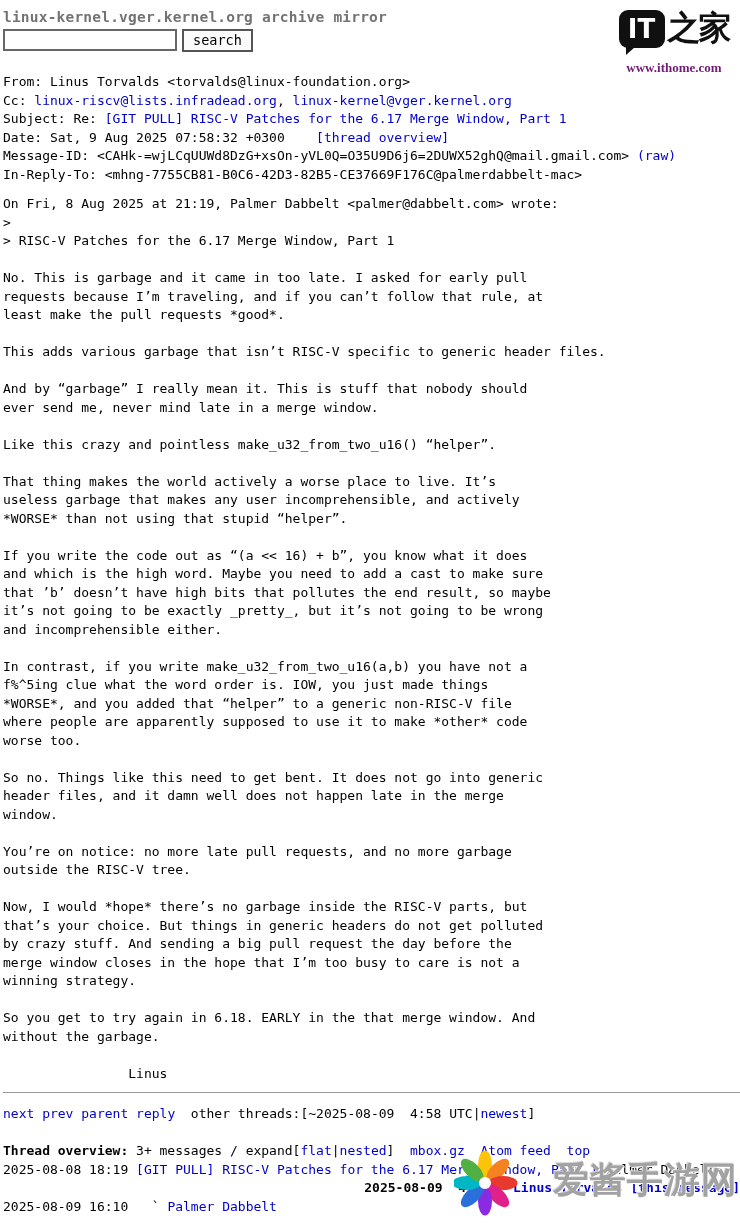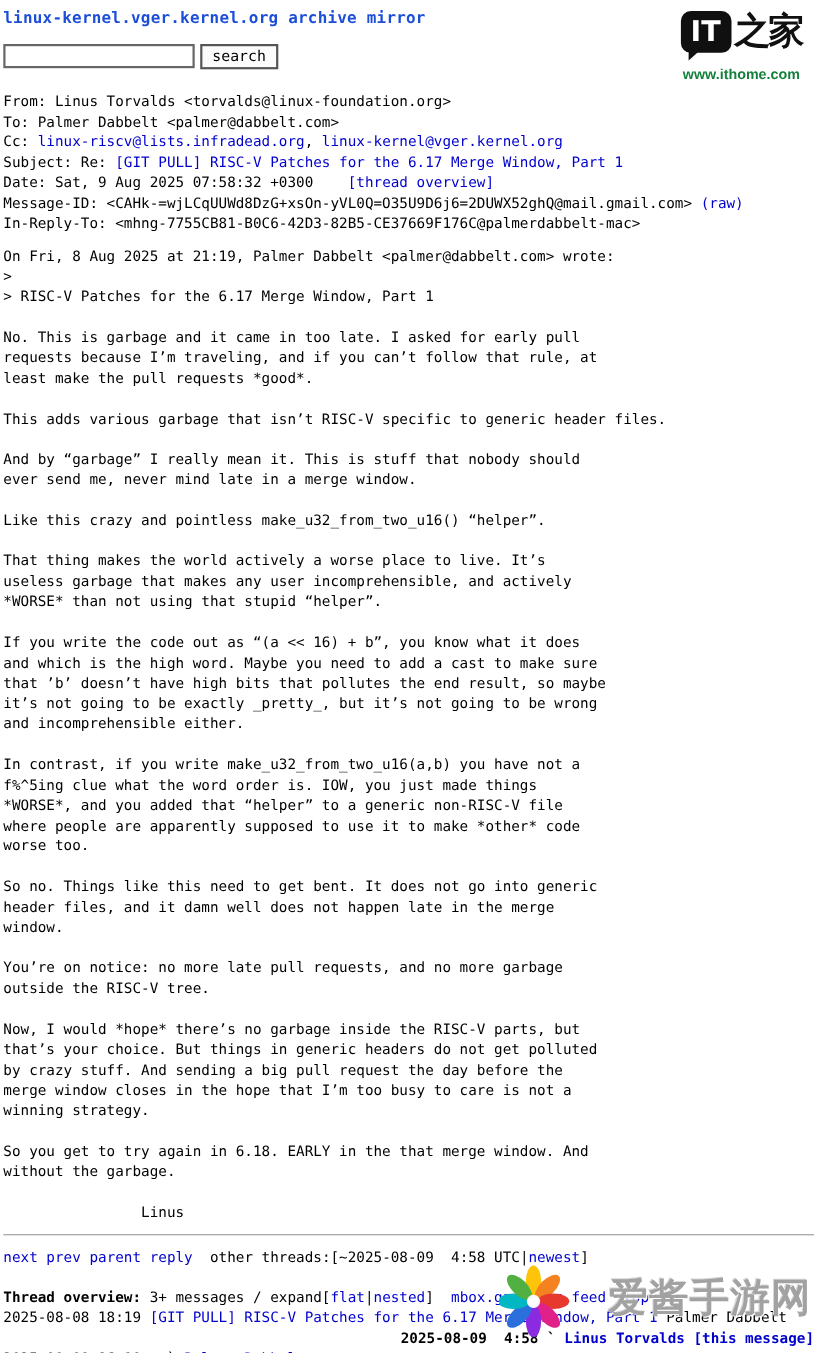--- a/index.html
+++ b/index.html
@@ -8,23 +8,23 @@
     background: #ffffff;
     color: #000000;
     font-family: "DejaVu Sans Mono", "Liberation Mono", monospace;
     position: relative;
   }
   .page { padding: 8px 0 0 3px; }
   .mono { font-family: "DejaVu Sans Mono", "Liberation Mono", monospace; font-size: 13px; line-height: 18.5px; }
   a { color: #0000cc; text-decoration: none; cursor: pointer; }
   .title {
     font-size: 14.5px; font-weight: bold; line-height: 19px;
-    color: #1d4ed8; letter-spacing: 0.2px;
+    color: #737373; letter-spacing: 0.2px;
   }
-  .searchrow { margin-top: 11px; height: 26px; display: flex; align-items: center; }
+  .searchrow { margin-top: 0; height: 26px; display: flex; align-items: center; }
   .searchbox {
     width: 174px; height: 22px; border: 2px solid #666; background: #fff;
     font-family: "DejaVu Sans Mono", monospace; font-size: 13px; padding: 0 3px;
   }
   .searchbtn {
     margin-left: 5px; height: 23px; border: 2px solid #555; background: #fbfbfb;
     font-family: "DejaVu Sans Mono", monospace; font-size: 13.5px; padding: 0 9px; color: #000;
   }
   .navlinks { margin-left: 12px; font-size: 13.5px; white-space: pre; }
   .headers { margin-top: 20px; }
@@ -41,42 +41,41 @@
   .it-bubble {
     position: relative; width: 46px; height: 38px; background: #101010; border-radius: 9px;
     color: #fff; font-weight: bold; font-size: 26px; line-height: 38px; text-align: center;
     font-family: "DejaVu Sans", sans-serif;
   }
   .it-bubble::after {
     content: ""; position: absolute; left: 7px; bottom: -7px;
     border-left: 9px solid #101010; border-bottom: 8px solid transparent;
   }
   .zhijia { font-size: 33px; font-weight: bold; color: #101010; font-family: "DejaVu Sans", sans-serif; letter-spacing: -2px; }
-  .ithome-url { margin-top: 9px; font-family: Liberation Sans, sans-serif; font-weight: bold; font-size: 13px; color: #15803d; }
+  .ithome-url { margin-top: 9px; font-family: Liberation Serif, serif; font-weight: bold; font-size: 13px; color: #701a75; }
   .wm-bottom { position: absolute; right: 2px; bottom: 8px; display: flex; align-items: center; gap: 33px; }
   .aijiang-text {
     font-size: 36px; font-weight: bold; color: #a2a2a2; letter-spacing: 1px;
     font-family: "DejaVu Sans", sans-serif; text-shadow: 1px 1px 0 #fff, -1px -1px 0 #d8d8d8;
   }
 </style>
 </head>
 <body>
 
 <div class="page">
 
   <div class="title">linux-kernel.vger.kernel.org archive mirror</div>
 
   <div class="searchrow">
     <input class="searchbox" type="text" value="" style="">
     <button class="searchbtn">search</button>
   </div>
 
   <div class="mono headers">
     <div class="hline"><span>From: </span><span>Linus Torvalds &lt;torvalds@linux-foundation.org&gt;</span></div>
-    <div class="hline"><span>To: </span><span>Palmer Dabbelt &lt;palmer@dabbelt.com&gt;</span></div>
     <div class="hline"><span>Cc: </span><a>linux-riscv@lists.infradead.org</a><span>, </span><a>linux-kernel@vger.kernel.org</a></div>
     <div class="hline"><span>Subject: Re: </span><a>[GIT PULL] RISC-V Patches for the 6.17 Merge Window, Part 1</a></div>
     <div class="hline"><span>Date: </span><span>Sat, 9 Aug 2025 07:58:32 +0300</span><span>    </span><a>[thread overview]</a></div>
     <div class="hline"><span>Message-ID: </span><span>&lt;CAHk-=wjLCqUUWd8DzG+xsOn-yVL0Q=O35U9D6j6=2DUWX52ghQ@mail.gmail.com&gt;</span><span> </span><a>(raw)</a></div>
     <div class="hline"><span>In-Reply-To: </span><span>&lt;mhng-7755CB81-B0C6-42D3-82B5-CE37669F176C@palmerdabbelt-mac&gt;</span></div>
   </div>
 
   <pre class="mono bodytext">On Fri, 8 Aug 2025 at 21:19, Palmer Dabbelt &lt;palmer@dabbelt.com&gt; wrote:
 &gt;
 &gt; RISC-V Patches for the 6.17 Merge Window, Part 1

